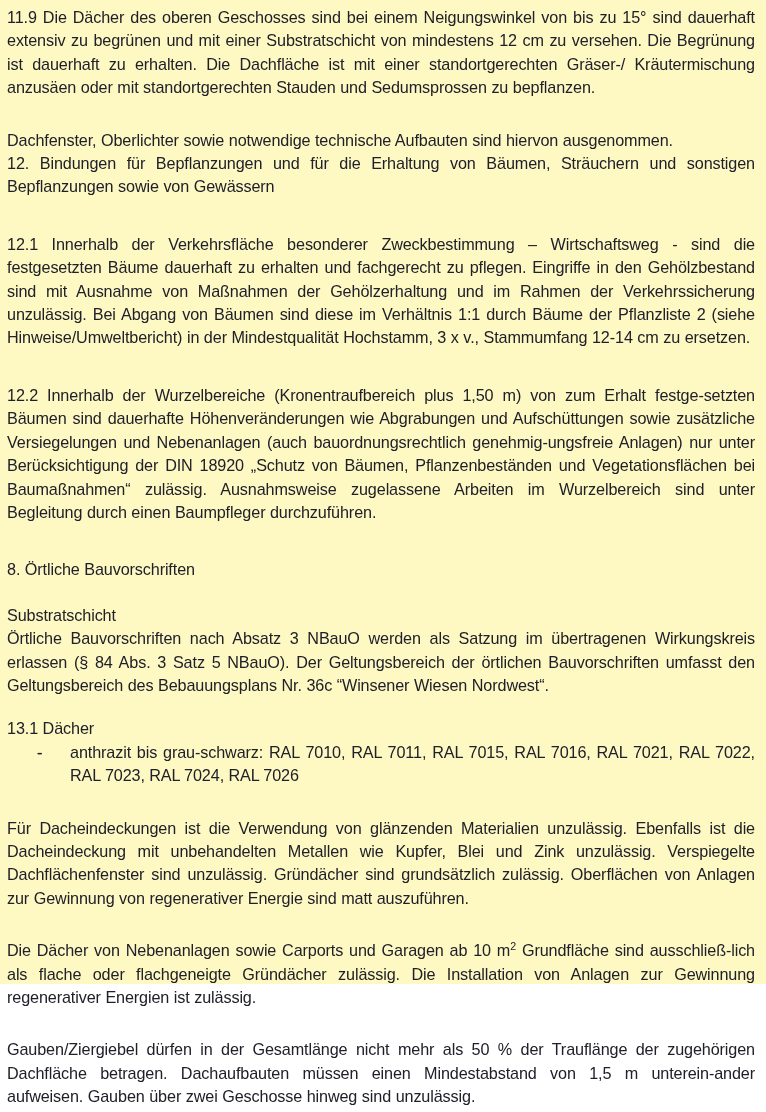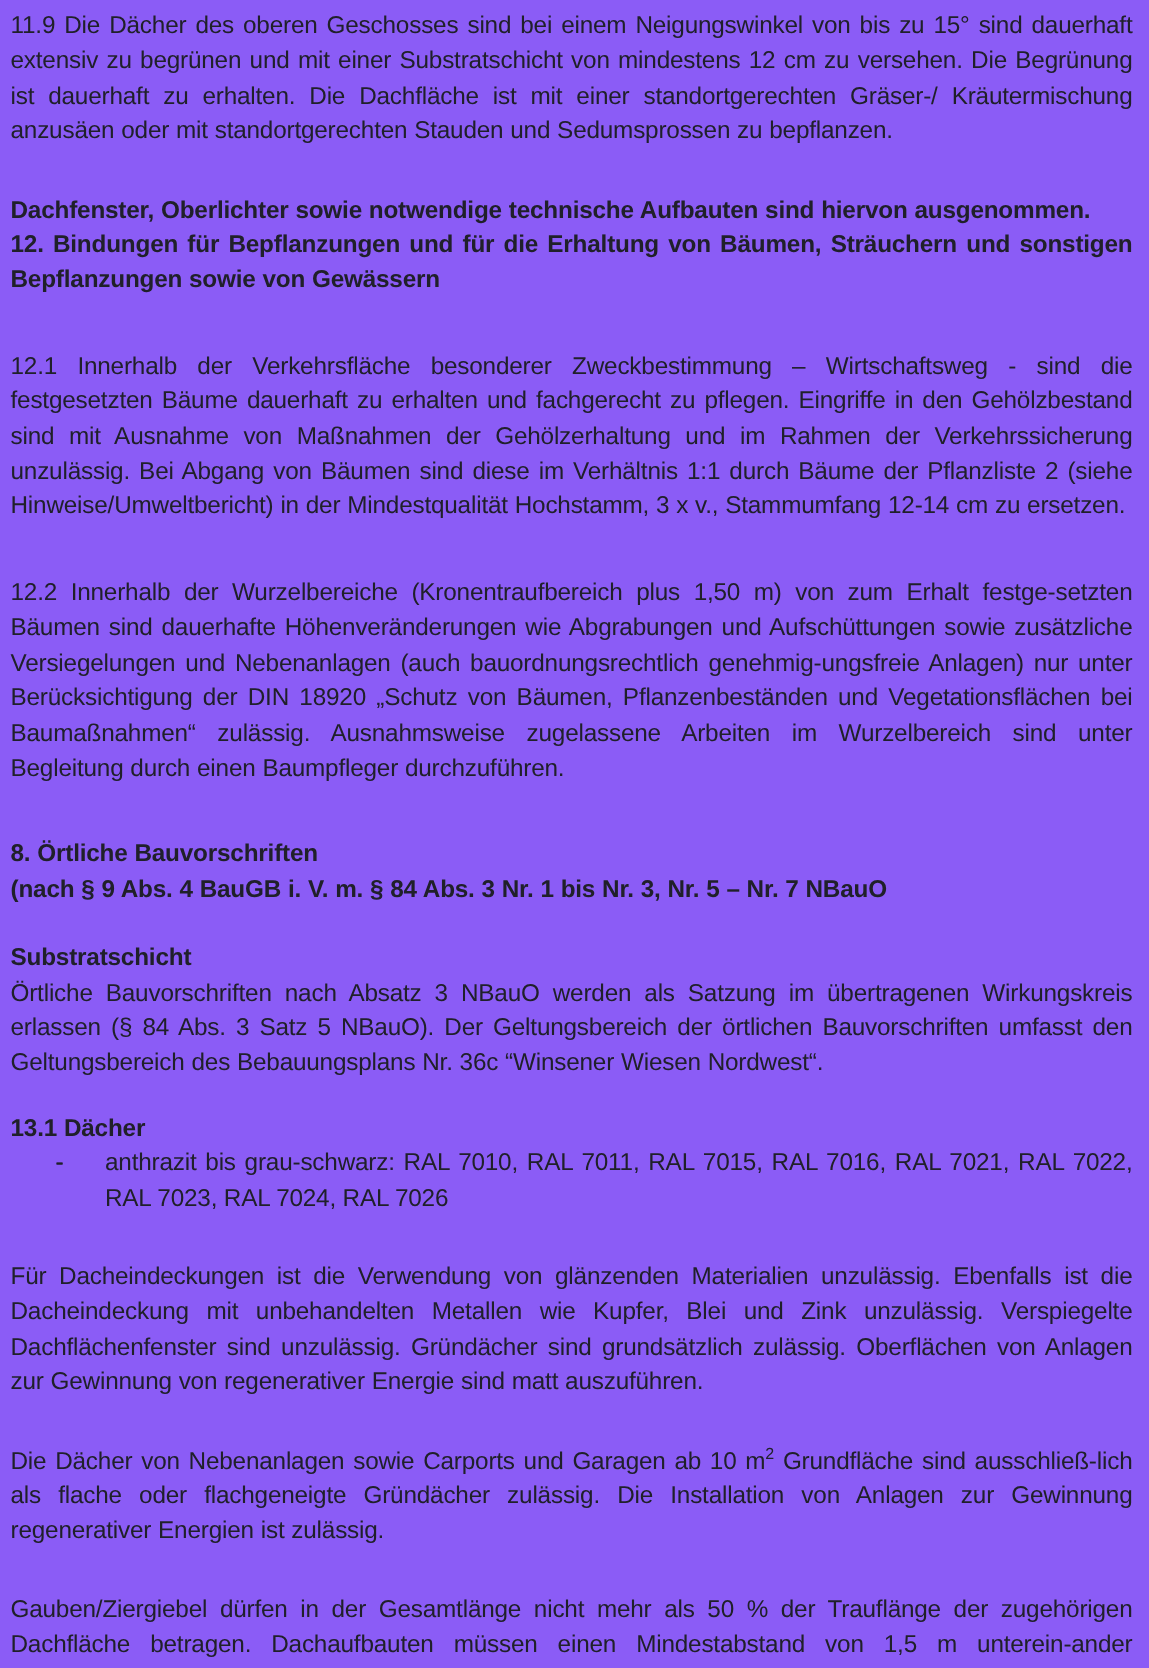--- a/index.html
+++ b/index.html
@@ -10,43 +10,42 @@
   body {
     width: 766px;
     height: 1112px;
     overflow: hidden;
     font-family: "Liberation Sans", sans-serif;
     color: #1b1b23;
   }
   .page {
     position: relative;
     width: 766px;
-    height: 1112px;
+    height: 984px;
     box-sizing: border-box;
     padding: 6px 11px 0 7px;
-    background: #8b5cf6;
+    background: #fef9c3;
   }
   .blk {
     font-size: 16.2px;
     line-height: 23.4px;
     color: #20202a;
     margin: 0;
     letter-spacing: -0.12px;
     word-spacing: 0.2px;
   }
   .just {
     text-align: justify;
     text-align-last: left;
   }
   .left {
     text-align: left;
-    font-weight: bold;
   }
   .bold {
-    font-weight: bold;
+    font-weight: normal;
   }
   .gap-md { height: 20px; }
   .gap-lg { height: 22px; }
   .gap-xl { height: 29px; }
   .gap-xxl { height: 34px; }
   
   .bul-list {
     margin: 0;
     padding: 0;
     list-style: none;
@@ -95,21 +94,20 @@
   <p class="blk just">12.1 Innerhalb der Verkehrsfläche besonderer Zweckbestimmung – Wirtschaftsweg - sind die festgesetzten Bäume dauerhaft zu erhalten und fachgerecht zu pflegen. Eingriffe in den Gehölzbestand sind mit Ausnahme von Maßnahmen der Gehölzerhaltung und im Rahmen der Verkehrssicherung unzulässig. Bei Abgang von Bäumen sind diese im Verhältnis 1:1 durch Bäume der Pflanzliste 2 (siehe Hinweise/Umweltbericht) in der Mindestqualität Hochstamm, 3 x v., Stammumfang 12-14 cm zu ersetzen.</p>
 
   <div class="gap-xxl"></div>
 
   <p class="blk just">12.2 Innerhalb der Wurzelbereiche (Kronentraufbereich plus 1,50 m) von zum Erhalt festge-setzten Bäumen sind dauerhafte Höhenveränderungen wie Abgrabungen und Aufschüttungen sowie zusätzliche Versiegelungen und Nebenanlagen (auch bauordnungsrechtlich genehmig-ungsfreie Anlagen) nur unter Berücksichtigung der DIN 18920 „Schutz von Bäumen, Pflanzenbeständen und Vegetationsflächen bei Baumaßnahmen“ zulässig. Ausnahmsweise zugelassene Arbeiten im Wurzelbereich sind unter Begleitung durch einen Baumpfleger durchzuführen.</p>
 
   <div class="gap-xxl"></div>
 
   <p class="blk left bold">8. Örtliche Bauvorschriften</p>
 
-  <p class="blk left">(nach § 9 Abs. 4 BauGB i. V. m. § 84 Abs. 3 Nr. 1 bis Nr. 3, Nr. 5 – Nr. 7 NBauO</p>
 
   <div class="gap-lg"></div>
 
   <p class="blk left">Substratschicht</p>
 
   <p class="blk just">Örtliche Bauvorschriften nach Absatz 3 NBauO werden als Satzung im übertragenen Wirkungskreis erlassen (§ 84 Abs. 3 Satz 5 NBauO). Der Geltungsbereich der örtlichen Bauvorschriften umfasst den Geltungsbereich des Bebauungsplans Nr. 36c “Winsener Wiesen Nordwest“.</p>
 
   <div class="gap-md"></div>
 
   <p class="blk left">13.1 Dächer</p>

